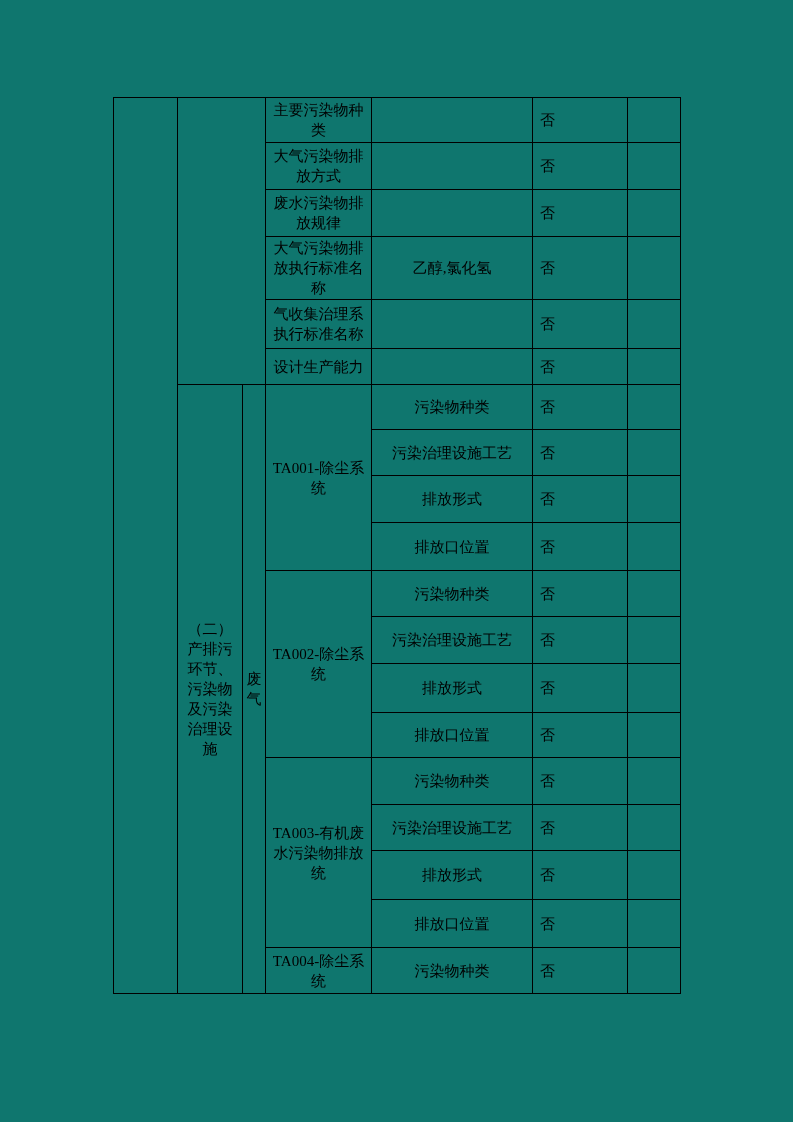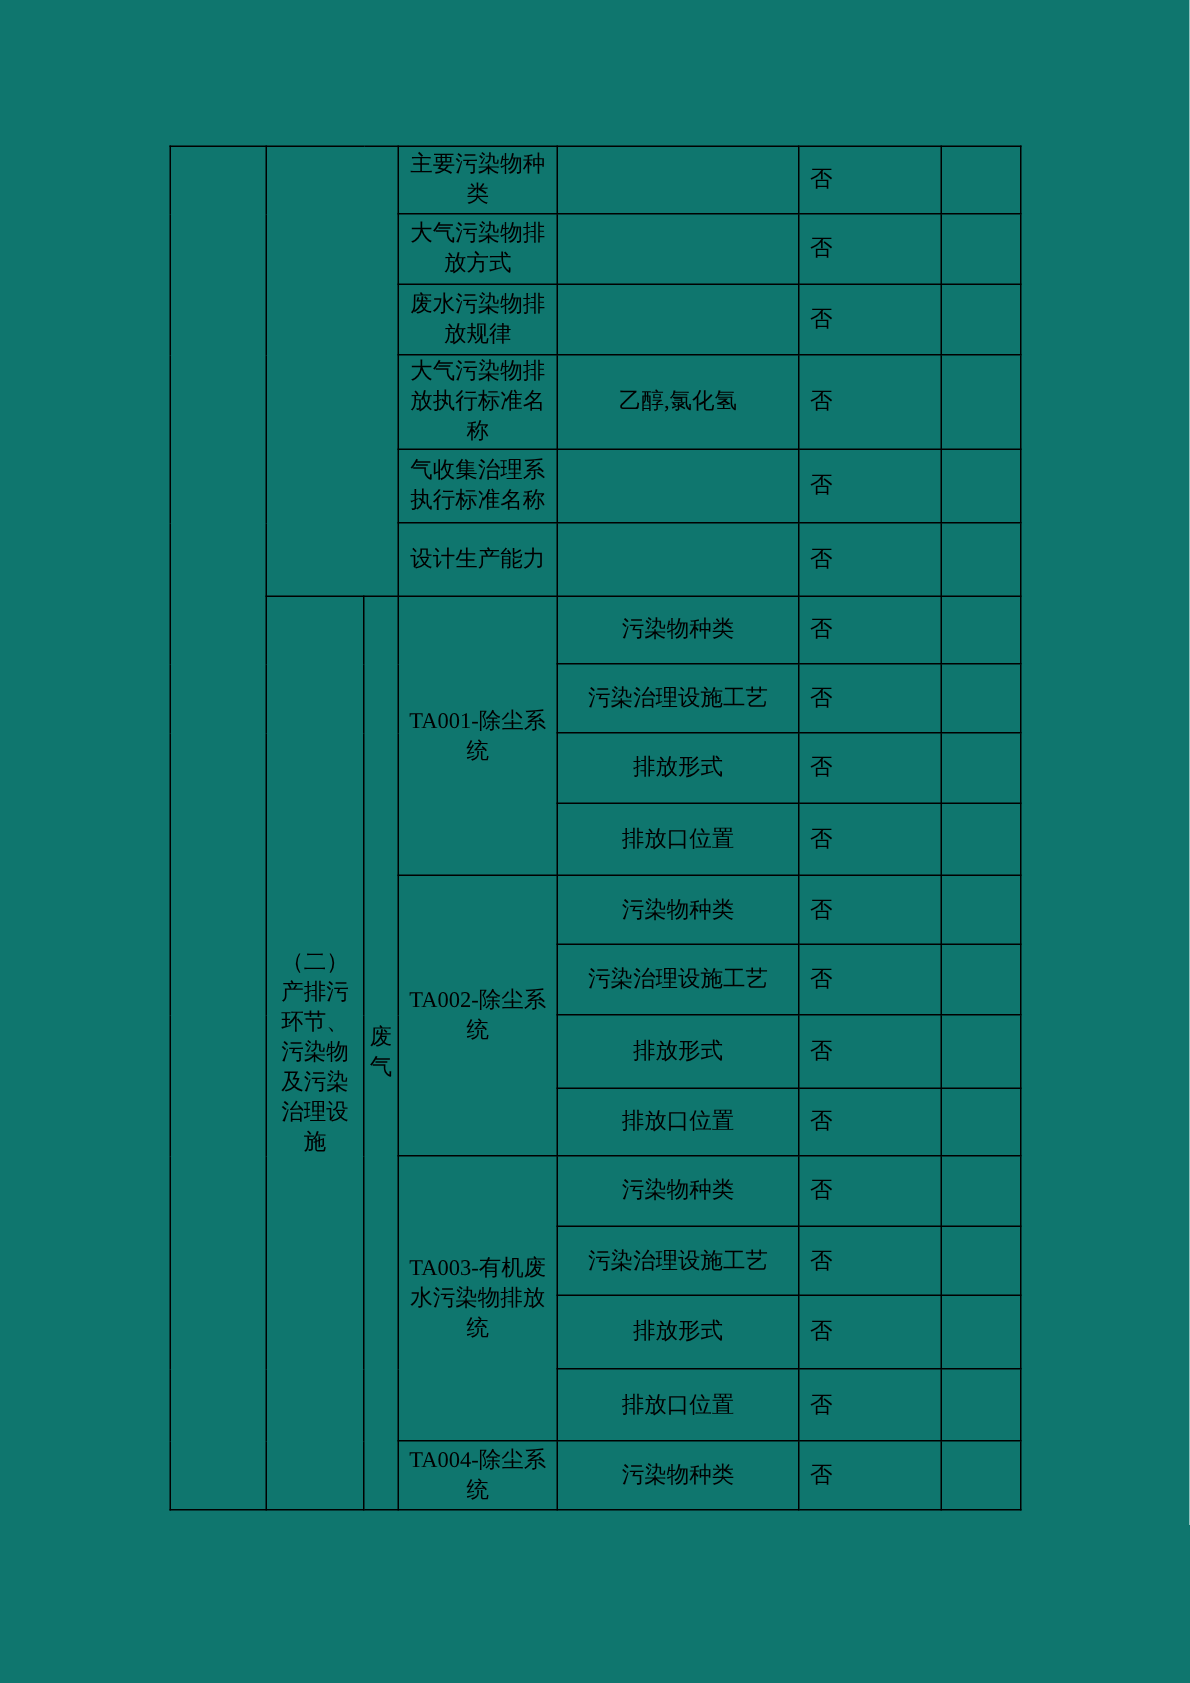--- a/index.html
+++ b/index.html
@@ -87,21 +87,21 @@
         <td class="flag">否</td>
         <td class="note"></td>
       </tr>
       <tr style="height:49px">
         <td>气收集治理系
 执行标准名称</td>
         <td></td>
         <td class="flag">否</td>
         <td class="note"></td>
       </tr>
-      <tr style="height:49px">
+      <tr style="height:36px">
         <td>设计生产能力</td>
         <td></td>
         <td class="flag">否</td>
         <td class="note"></td>
       </tr>
 
       <tr style="height:45px">
         <td rowspan="13">（二）
 产排污
 环节、

